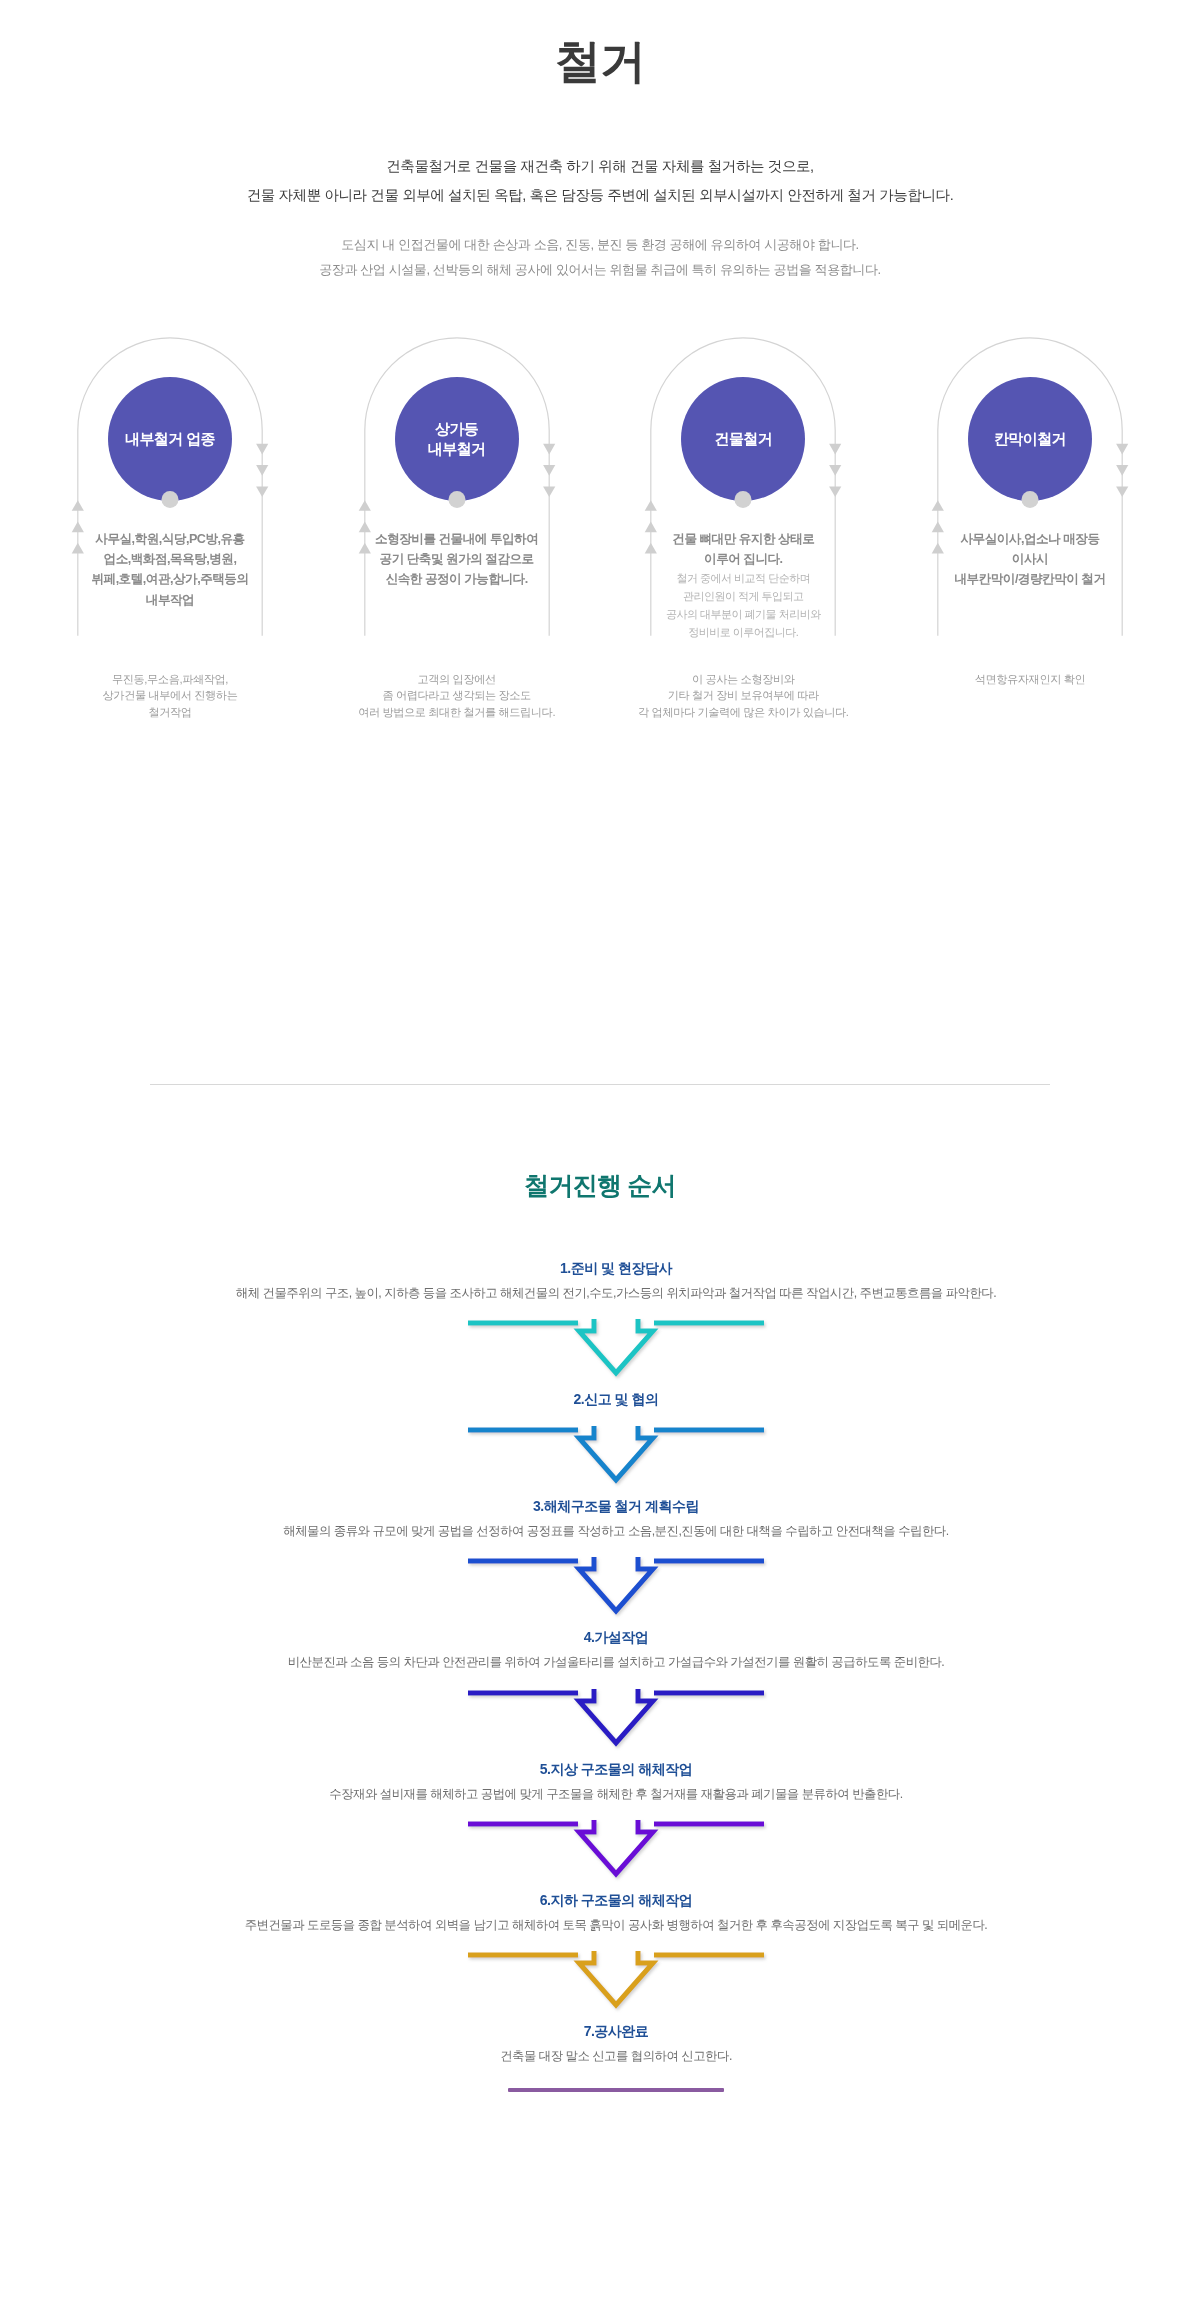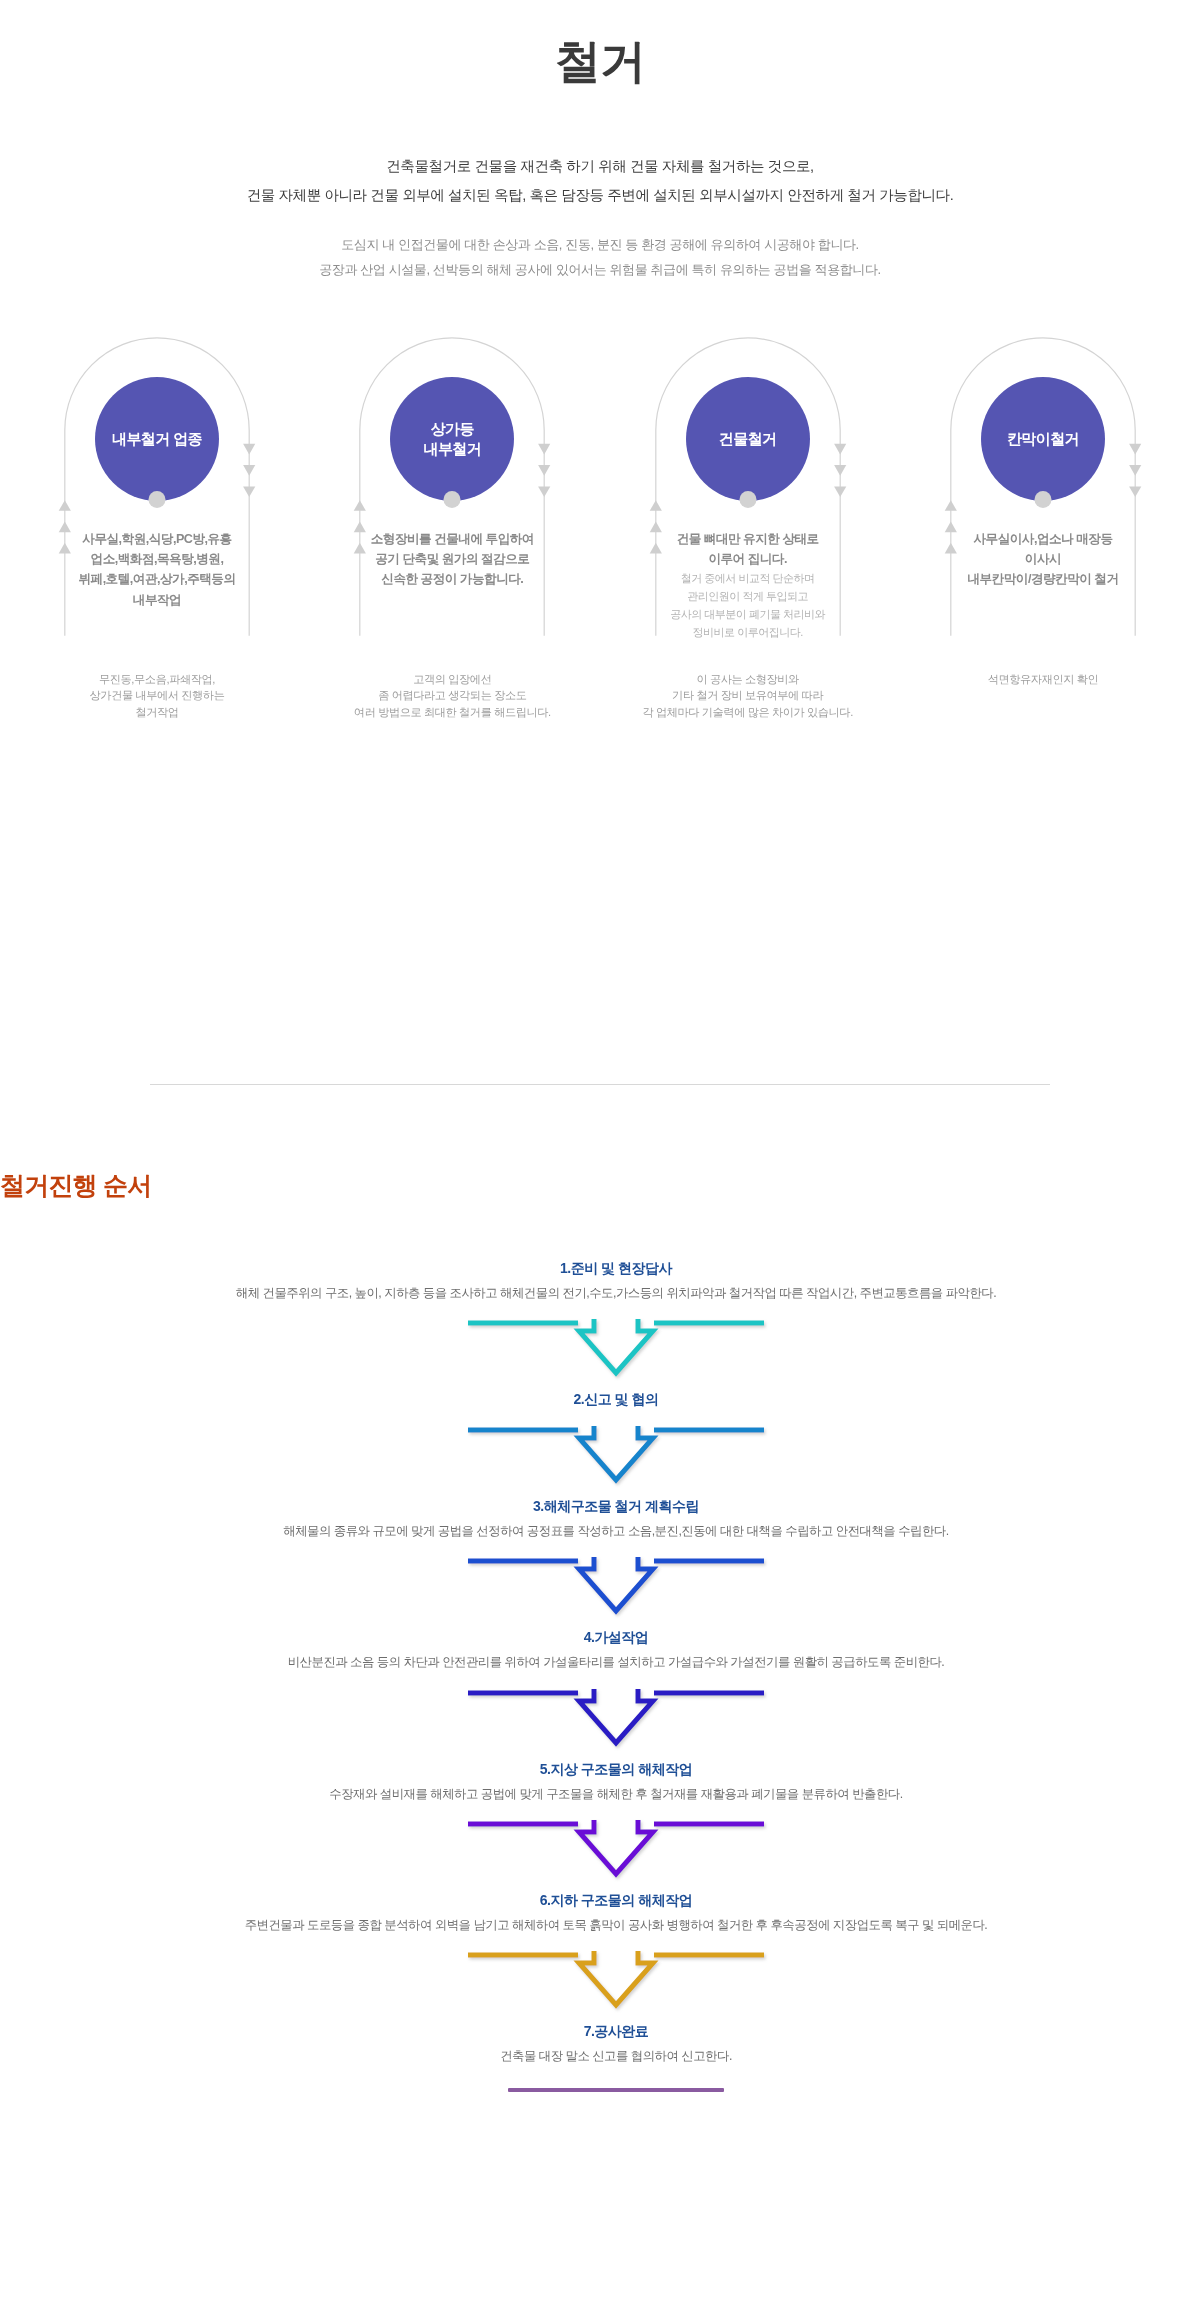--- a/index.html
+++ b/index.html
@@ -43,21 +43,21 @@
     letter-spacing: -0.4px;
   }
 
   
   .cards {
     position: relative;
     margin-top: 48px;
     display: flex;
     width: 1200px;
     justify-content: space-between;
-    padding: 0 14px;
+    padding: 0 27px;
   }
   .card {
     position: relative;
     width: 286px;
     height: 400px;
   }
   .loop-svg {
     position: absolute;
     top: 0; left: 0;
     width: 286px;
@@ -135,23 +135,24 @@
     left: 150px;
     top: 1055px;
     width: 900px;
     height: 1px;
     background: #d8d8d8;
   }
 
   
   .process { position: absolute; top: 1140px; left: 0; width: 1200px; }
   .process-title {
+    text-align: center;
     font-size: 25px;
     font-weight: bold;
-    color: #c2410c;
+    color: #0f766e;
     letter-spacing: -0.8px;
   }
   .steps { margin-top: 56px; padding-left: 16px; }
   .step { width: 1200px; text-align: center; }
   .step-title {
     font-size: 14px;
     font-weight: bold;
     color: #1f4f96;
     letter-spacing: -0.5px;
     line-height: 1.5;

